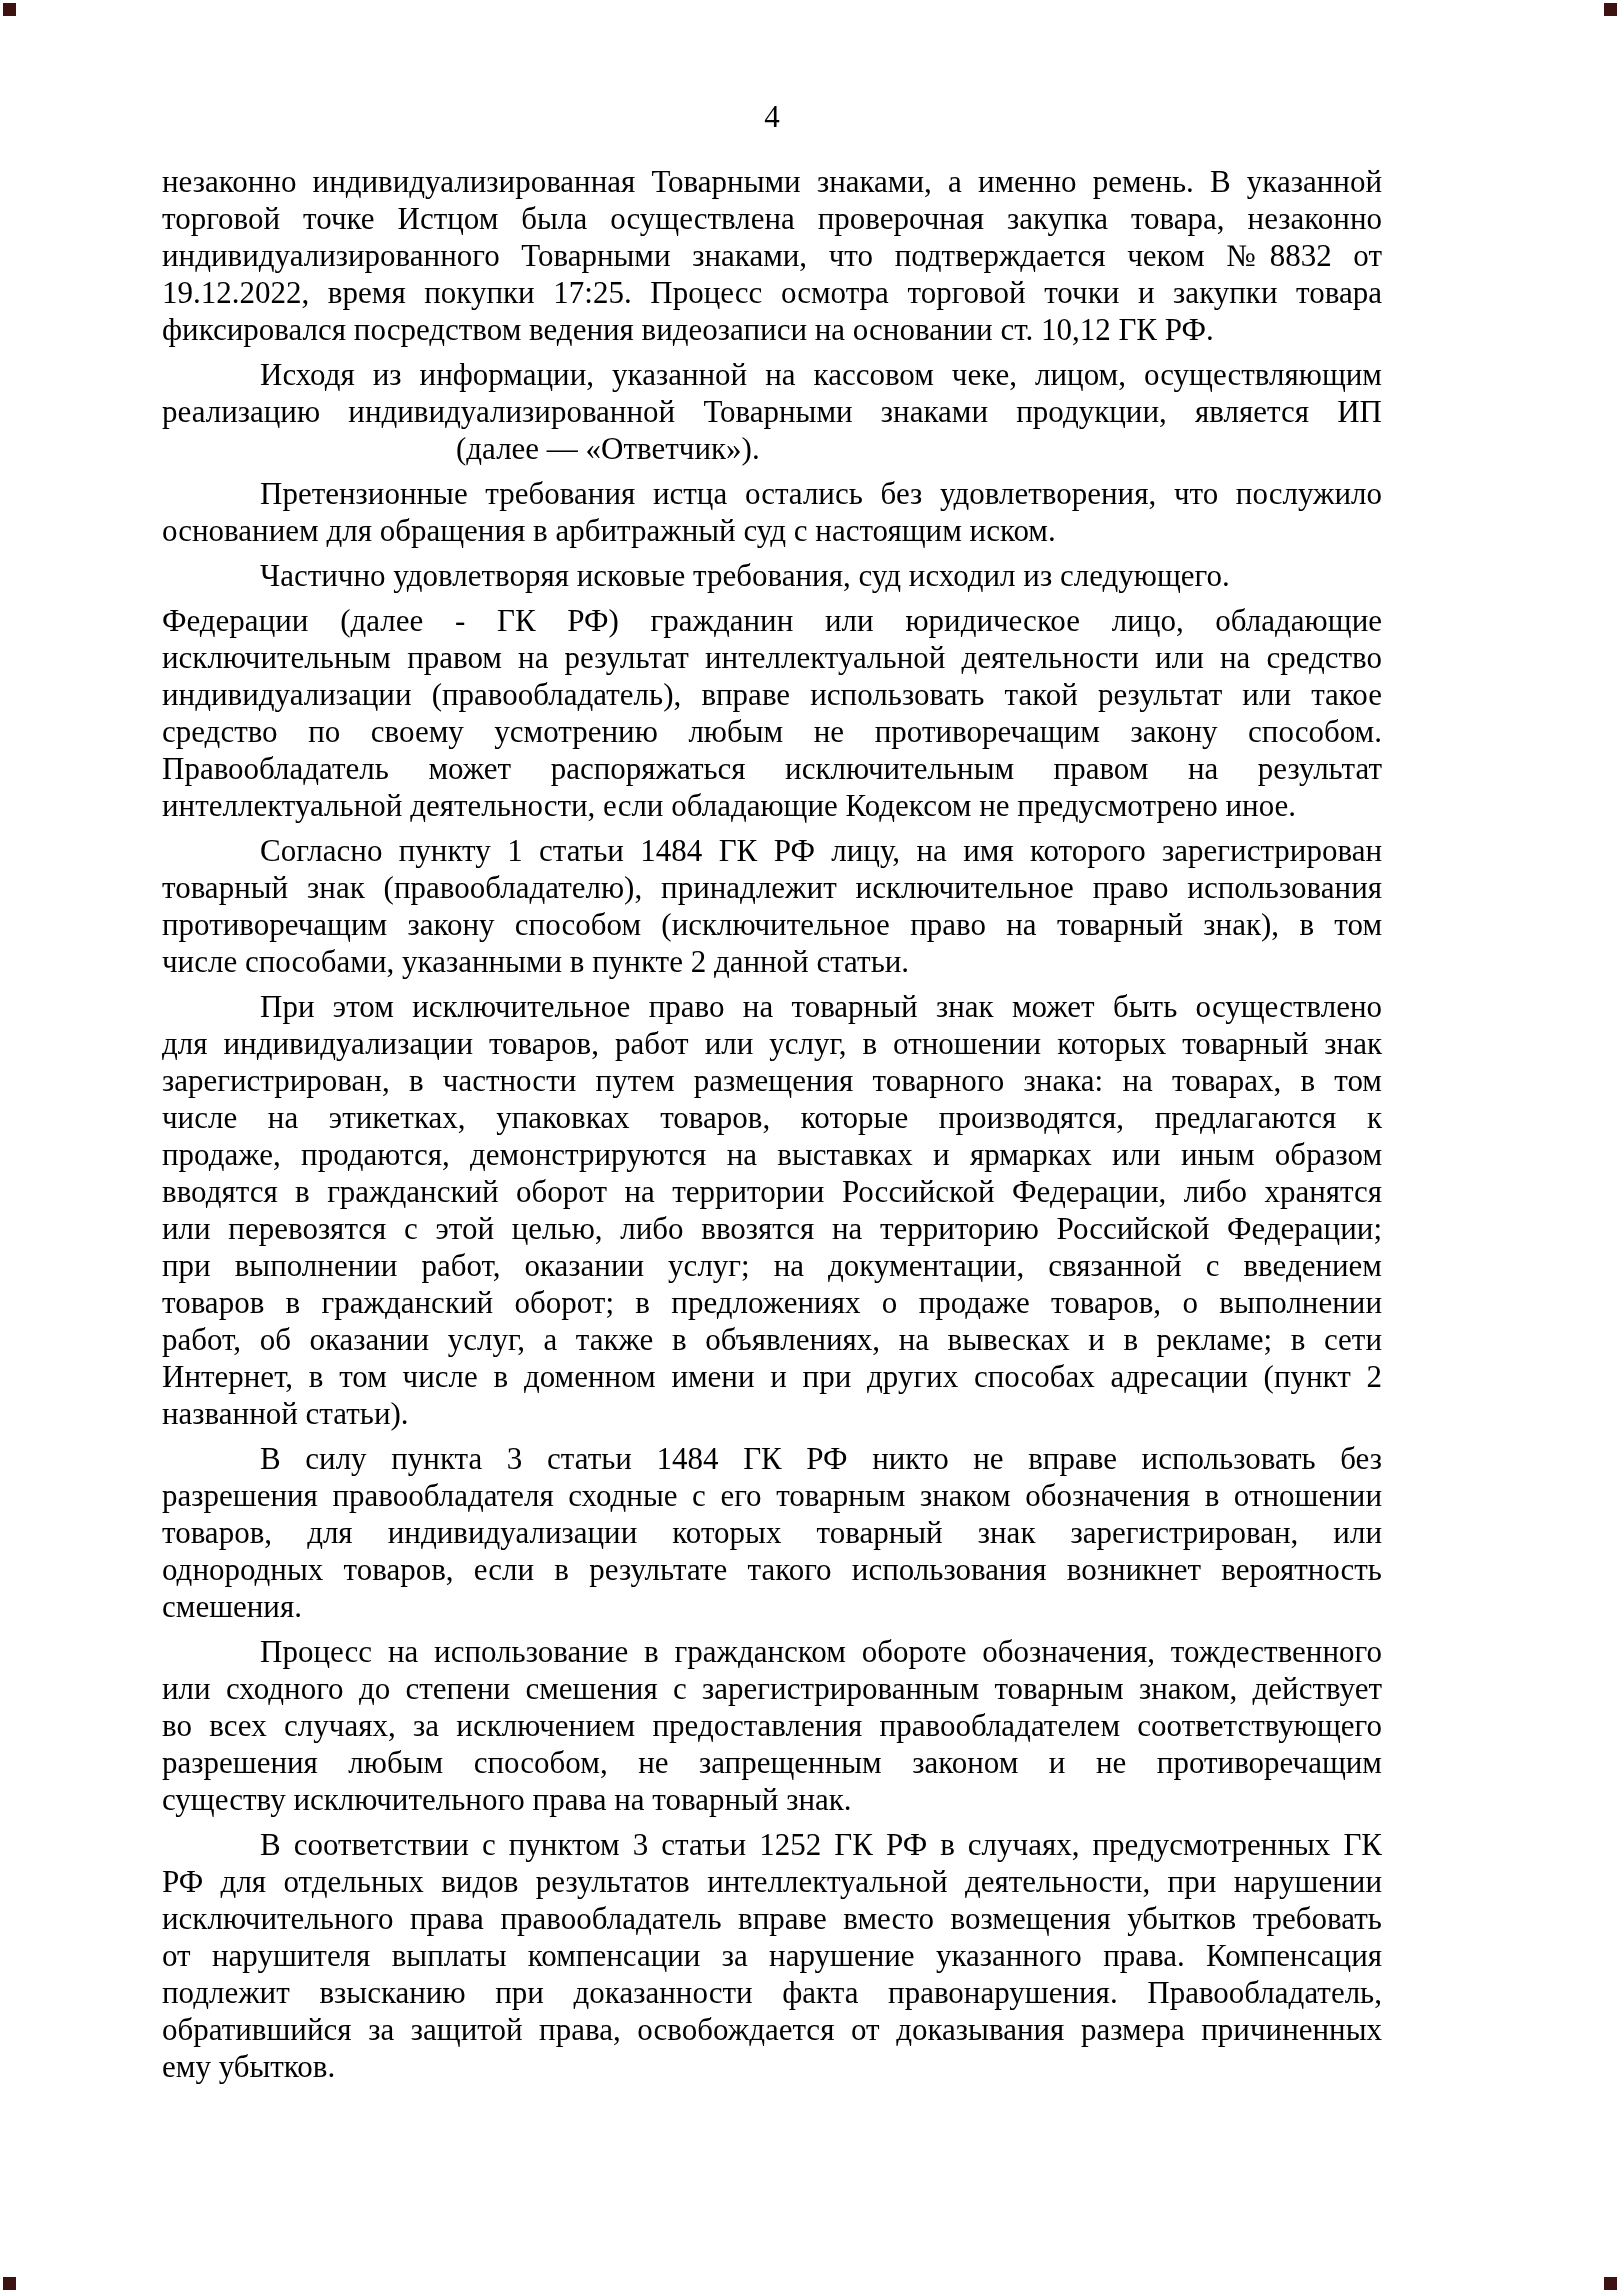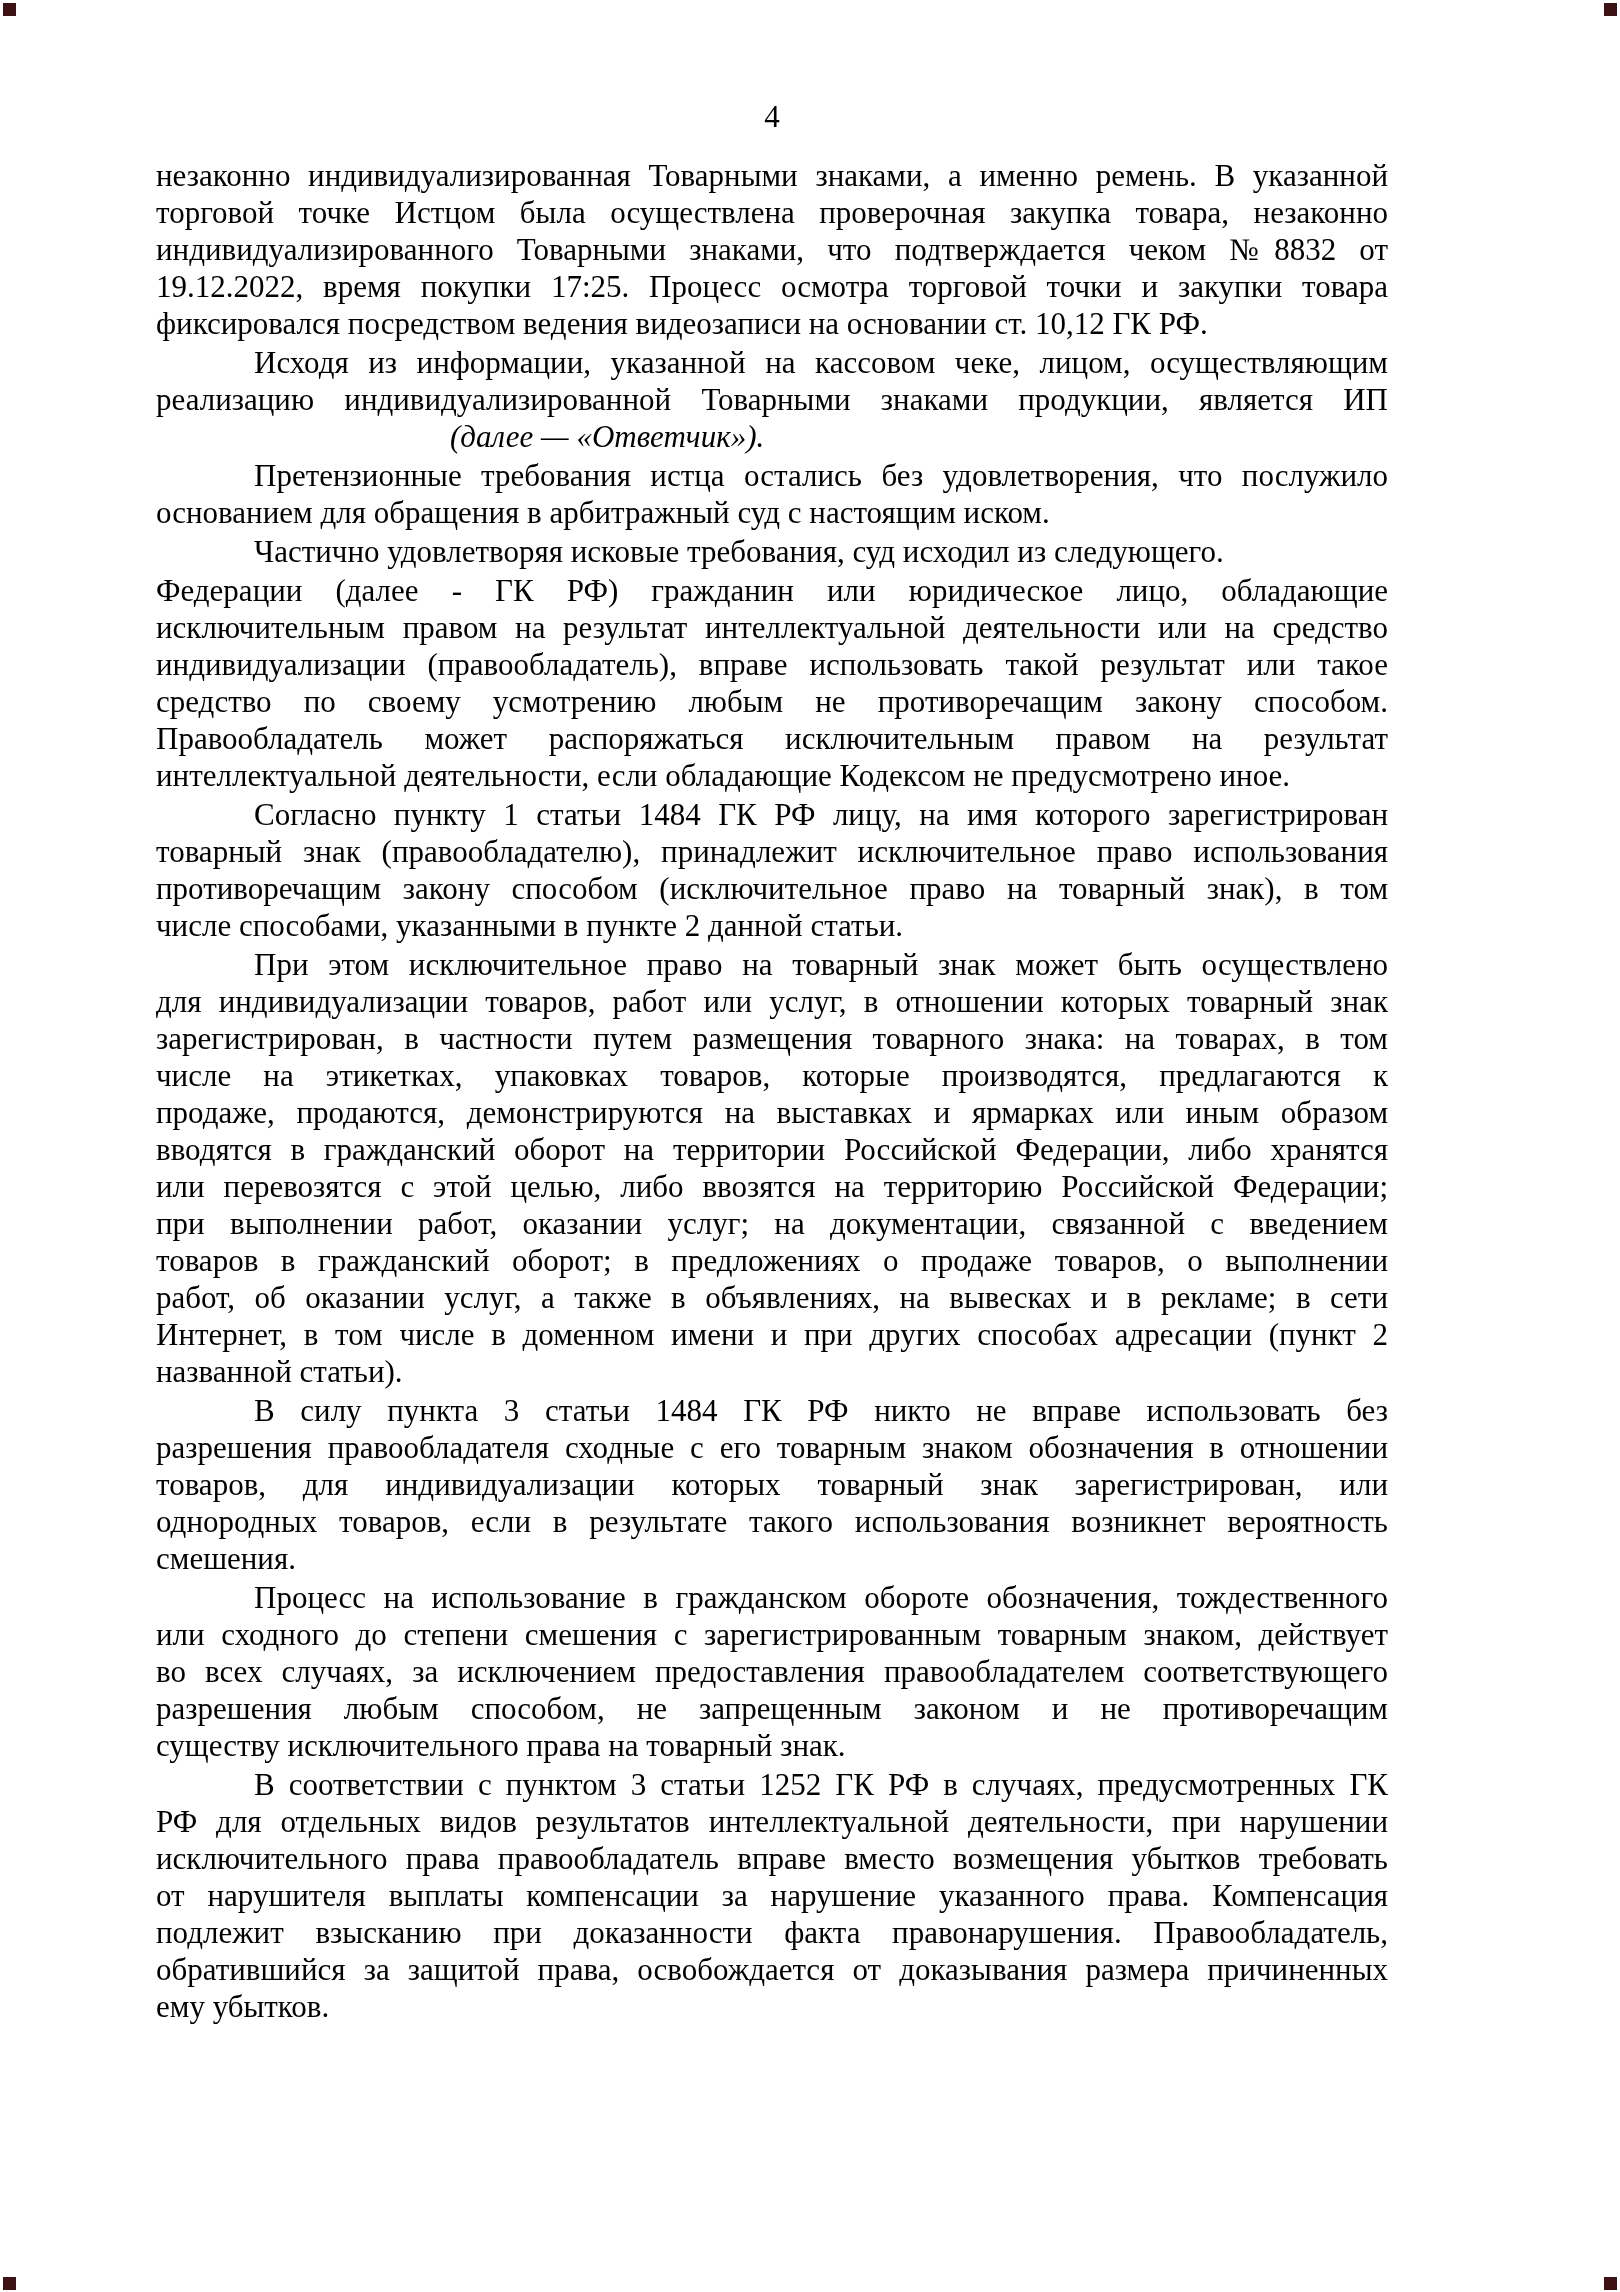--- a/index.html
+++ b/index.html
@@ -26,35 +26,35 @@
     font-size: 31px;
     text-align: center;
   }
   .doc-body {
     position: absolute;
     top: 155px;
     left: 154px;
     width: 1236px;
     font-size: 31px;
   }
-  .para { margin: 2px; padding: 0; }
+  .para { margin: 8px; padding: 0; }
   .line {
     height: 37px;
     line-height: 37px;
     white-space: nowrap;
     text-align: justify;
     text-align-last: justify;
     overflow: visible;
   }
   .line.first-indent { padding-left: 98px; box-sizing: border-box; }
   .line.last {
     text-align: center;
     text-align-last: left;
   }
-  .line.last.offset { padding-left: 294px; box-sizing: border-box; font-style: italic; }
+  .line.last.offset { padding-left: 294px; box-sizing: border-box; }
   .corner-mark {
     position: absolute;
     width: 12.7px;
     height: 12.7px;
     background: #3d1212;
   }
   .corner-mark.tl { top: 2.9px; left: 2.9px; }
   .corner-mark.tr { top: 2.9px; right: 2.9px; }
   .corner-mark.bl { bottom: 2.9px; left: 2.9px; }
   .corner-mark.br { bottom: 2.9px; right: 2.9px; }

